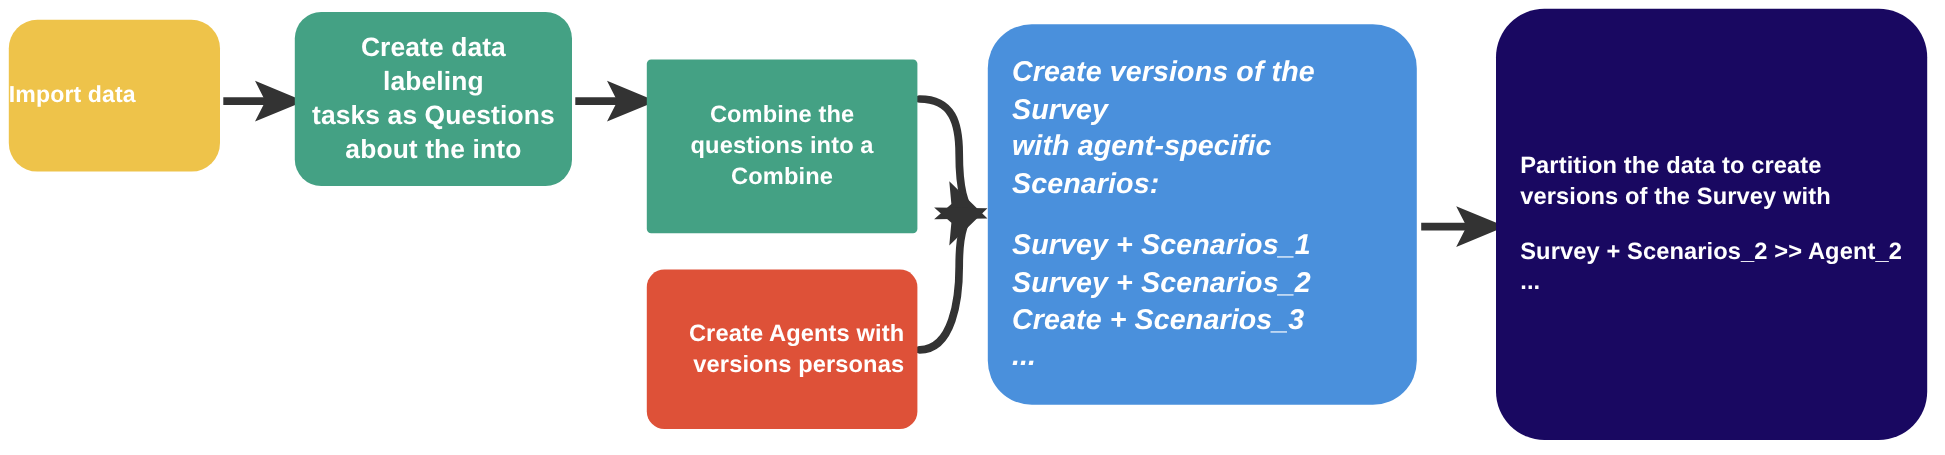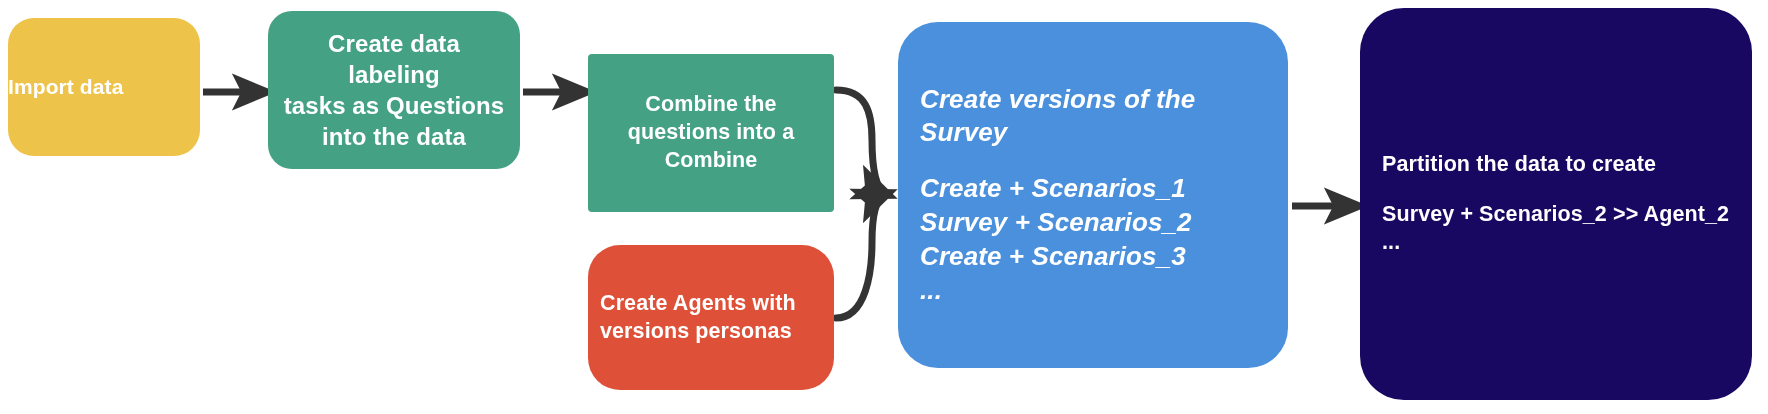--- a/index.html
+++ b/index.html
@@ -63,22 +63,22 @@
     text-align: center;
     font-size: 21.5px;
     padding: 0 14px;
     margin-top: 43px;
   }
 
   
   #node-agents {
     left: 588px; top: 245px; width: 246px; height: 145px;
     background: #DE5138;
-    border-radius: 32px;
-    align-items: flex-start;
+    border-radius: 16px;
+    align-items: flex-end;
     text-align: center;
     font-size: 21.5px;
     padding: 0 12px;
   }
 
   
   #node-scenarios {
     left: 898px; top: 22px; width: 390px; height: 346px;
     background: #4A90DC;
     border-radius: 40px;
@@ -132,43 +132,45 @@
     <line x1="1292" y1="206" x2="1356" y2="206" stroke="#333333" stroke-width="7" marker-end="url(#ah)"></line>
   </svg>
 
   <div class="node" id="node-import">
     <span class="line">Import data</span>
   </div>
 
   <div class="node" id="node-questions">
     <span class="line">Create data labeling</span>
     <span class="line">tasks as Questions</span>
-    <span class="line">into the data</span>
+    <span class="line">about the into</span>
   </div>
 
   <div class="node" id="node-survey">
     <span class="line">Combine the</span>
     <span class="line">questions into a</span>
     <span class="line">Combine</span>
   </div>
 
   <div class="node" id="node-agents">
     <span class="line">Create Agents with</span>
     <span class="line">versions personas</span>
   </div>
 
   <div class="node" id="node-scenarios">
     <span class="line">Create versions of the Survey</span>
+    <span class="line">with agent-specific Scenarios:</span>
     <span class="spacer"></span>
-    <span class="line">Create + Scenarios_1</span>
+    <span class="line">Survey + Scenarios_1</span>
     <span class="line">Survey + Scenarios_2</span>
     <span class="line">Create + Scenarios_3</span>
     <span class="line">...</span>
   </div>
 
   <div class="node" id="node-partition">
     <span class="line">Partition the data to create</span>
+    <span class="line">versions of the Survey with</span>
     <span class="spacer"></span>
     <span class="line">Survey + Scenarios_2 &gt;&gt; Agent_2</span>
     <span class="line">...</span>
   </div>
 
 </div>
 
 </body></html>

